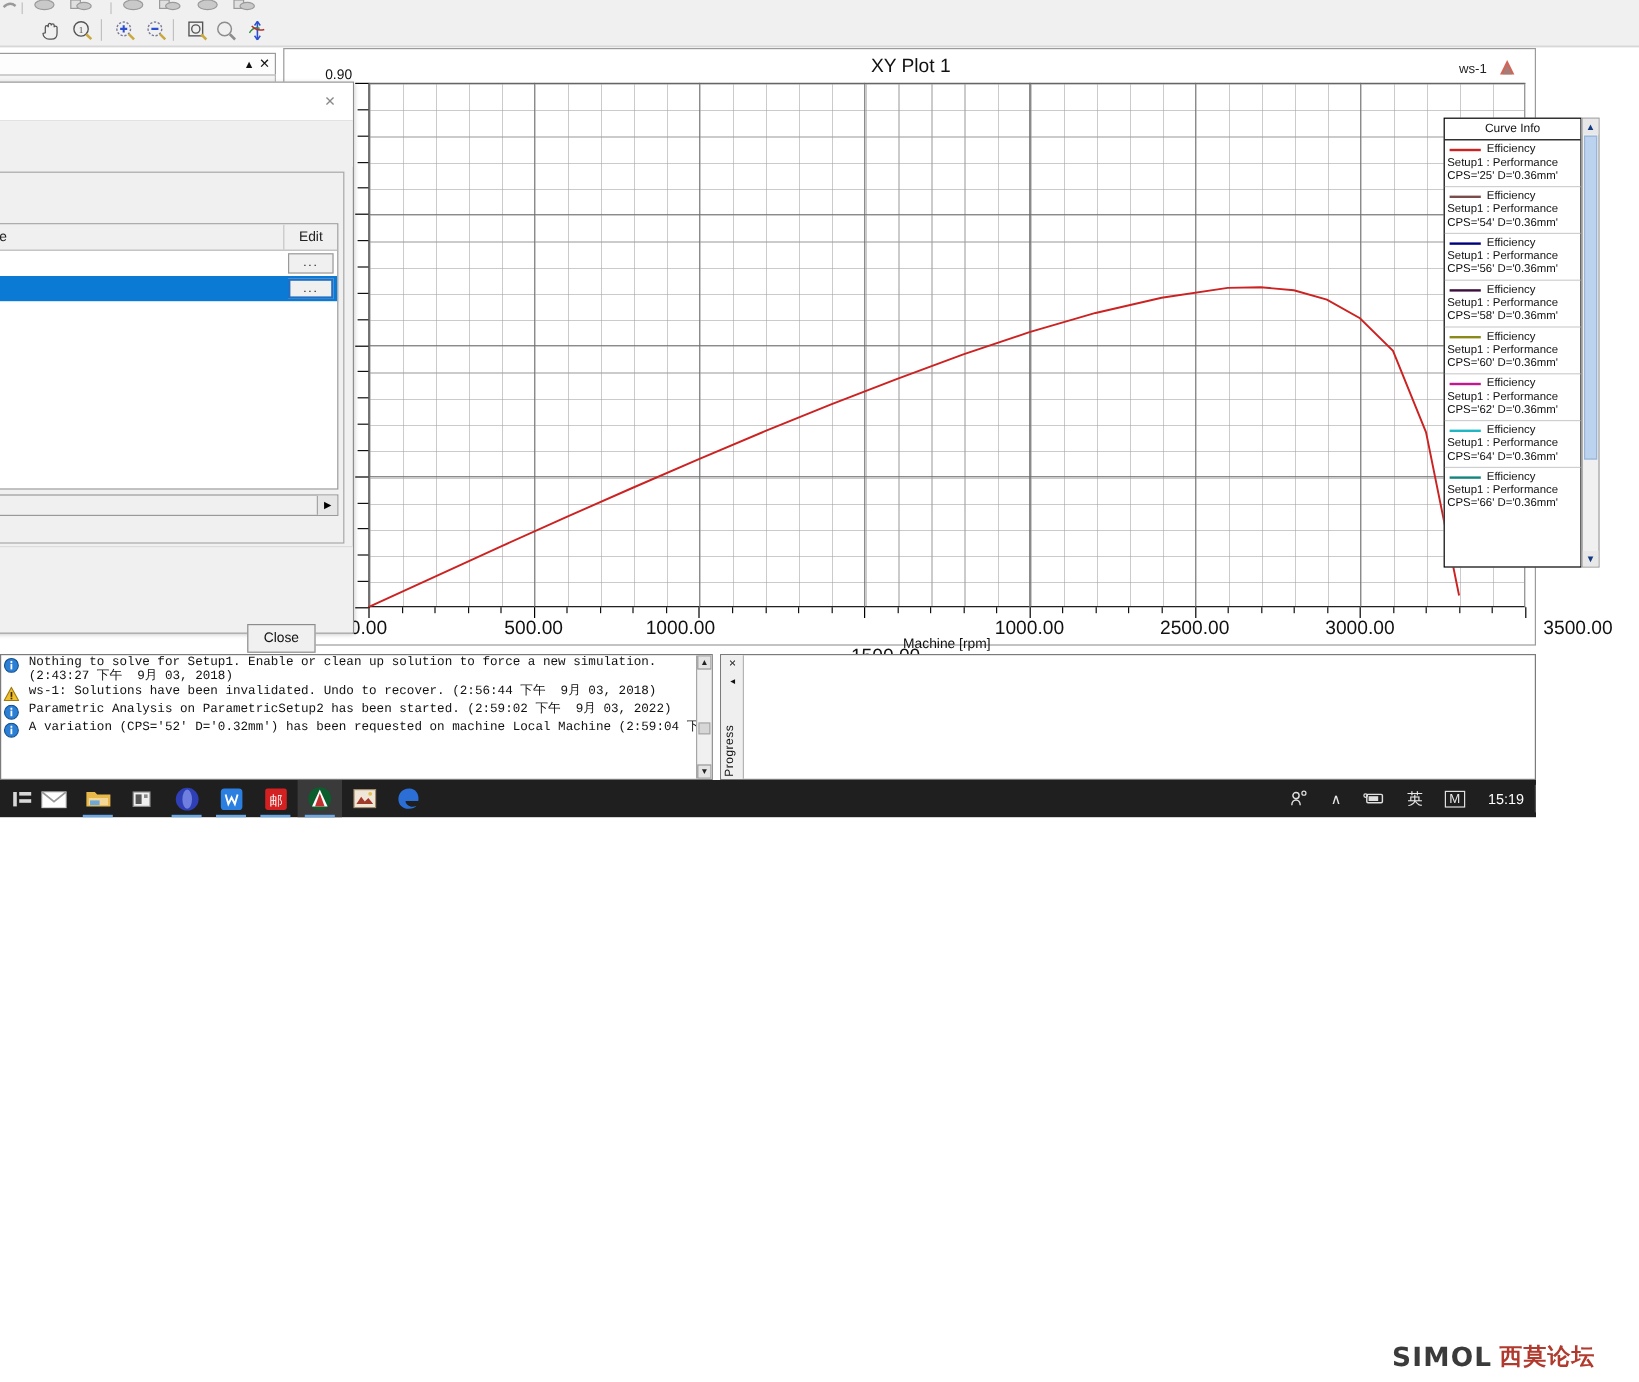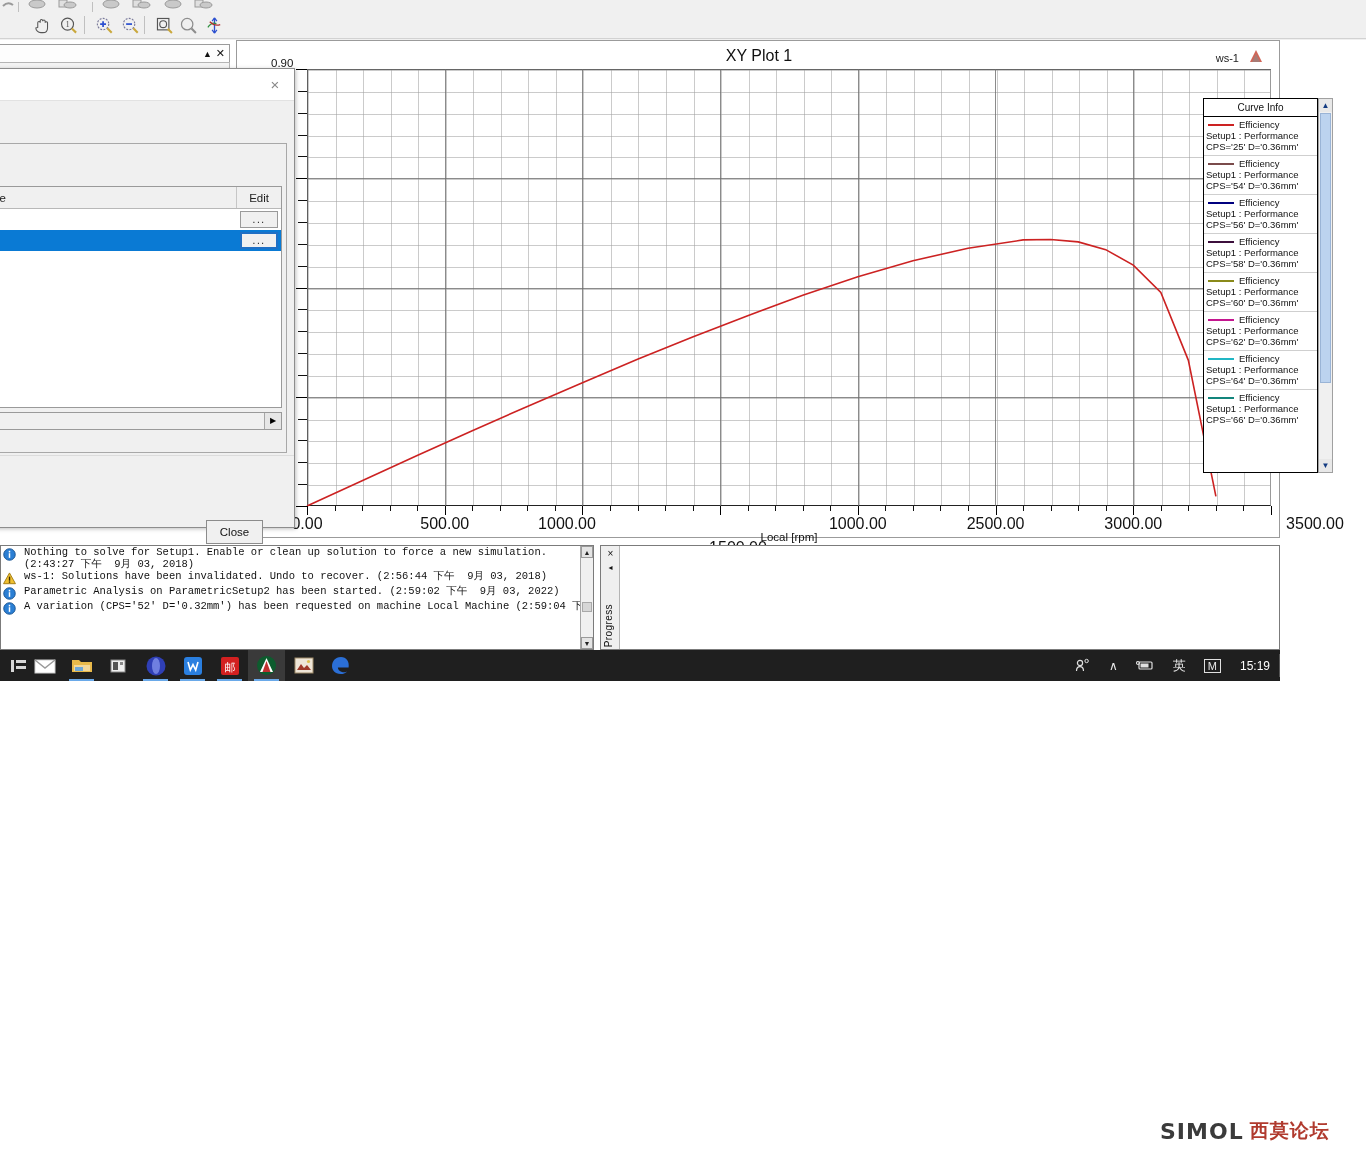--- a/index.html
+++ b/index.html
@@ -323,21 +323,21 @@
         <div class="ytick" style="top: 174.8px;"></div>
         <div class="ytick" style="top: 152.95px;"></div>
         <div class="ytick" style="top: 131.1px;"></div>
         <div class="ytick major" style="top: 109.25px;"></div>
         <div class="ytick" style="top: 87.4px;"></div>
         <div class="ytick" style="top: 65.55px;"></div>
         <div class="ytick" style="top: 43.7px;"></div>
         <div class="ytick" style="top: 21.85px;"></div>
         <div class="ytick major" style="top: 0px;"></div>
       </div>
-    <div id="xaxis-title">Local [rpm]</div>
+    <div id="xaxis-title">Machine [rpm]</div>
 
     <div id="legend">
       <div id="legend-head">Curve Info</div>
       <div id="legend-body">
           <div class="legend-item">
             <div class="legend-top">
               <span class="legend-swatch" style="border-top-color:#cc2222"></span>
               <span class="legend-title">Efficiency</span>
             </div>
             <div class="legend-l2">Setup1 : Performance</div>

